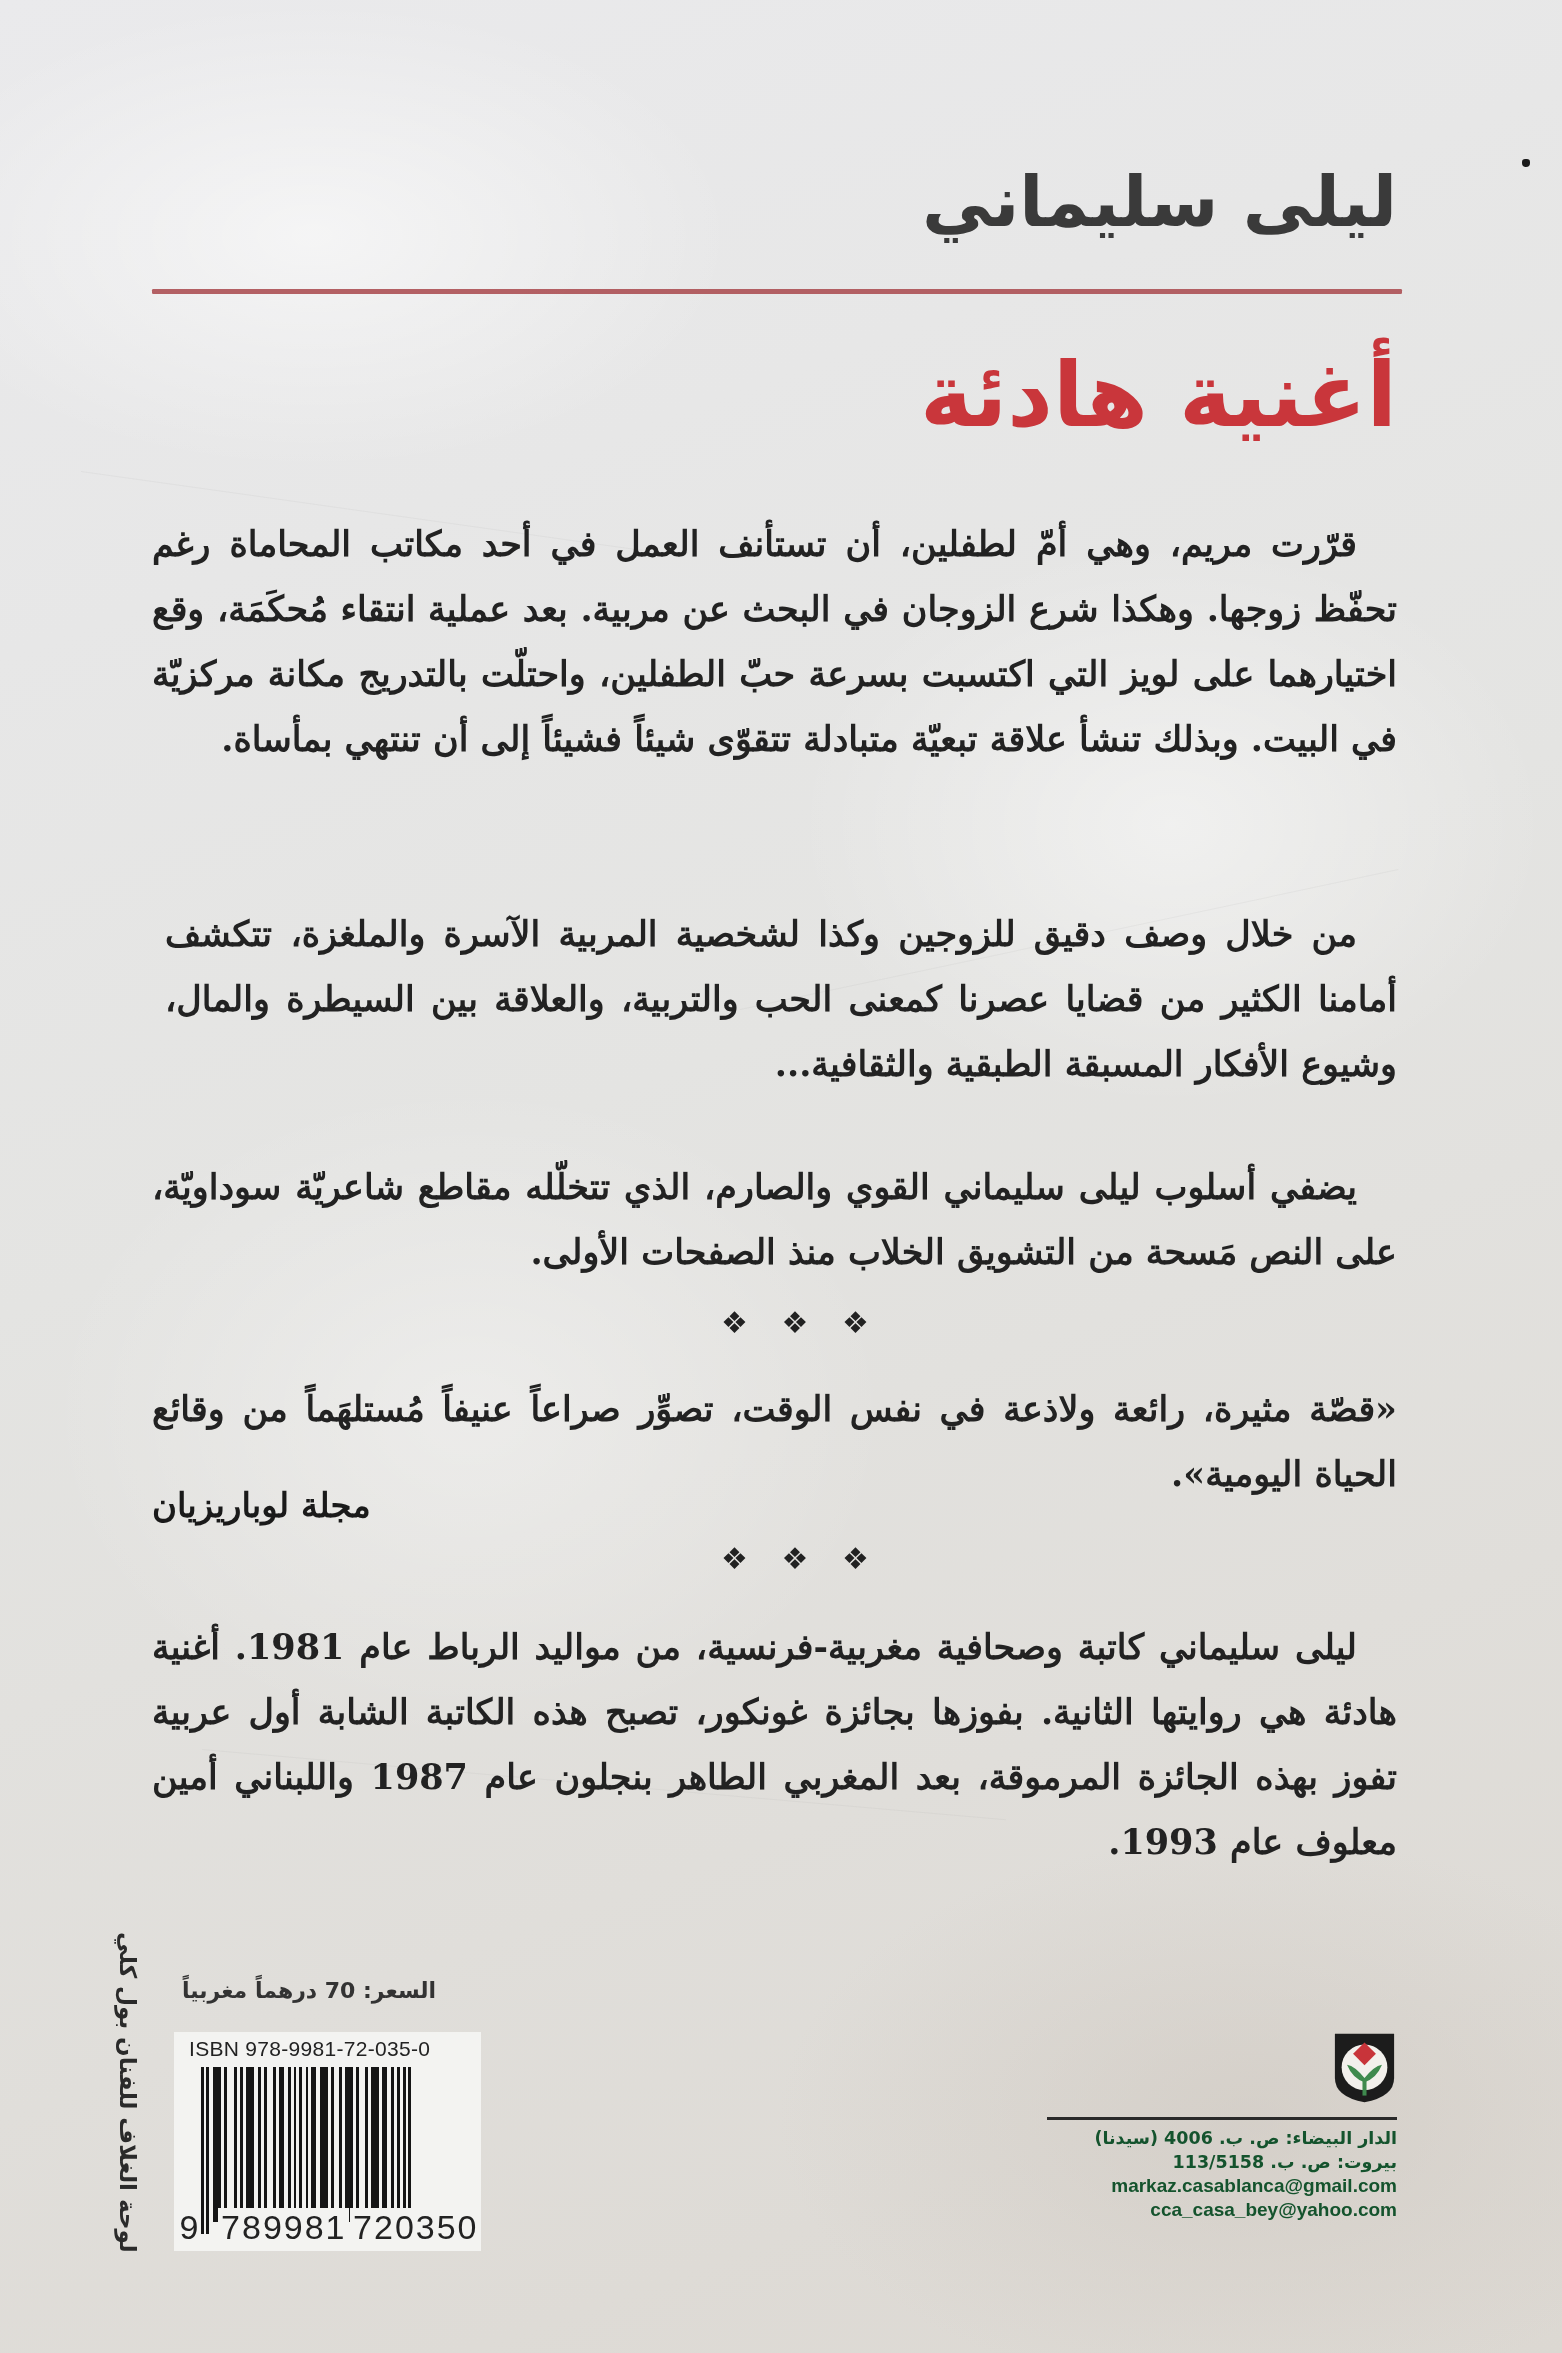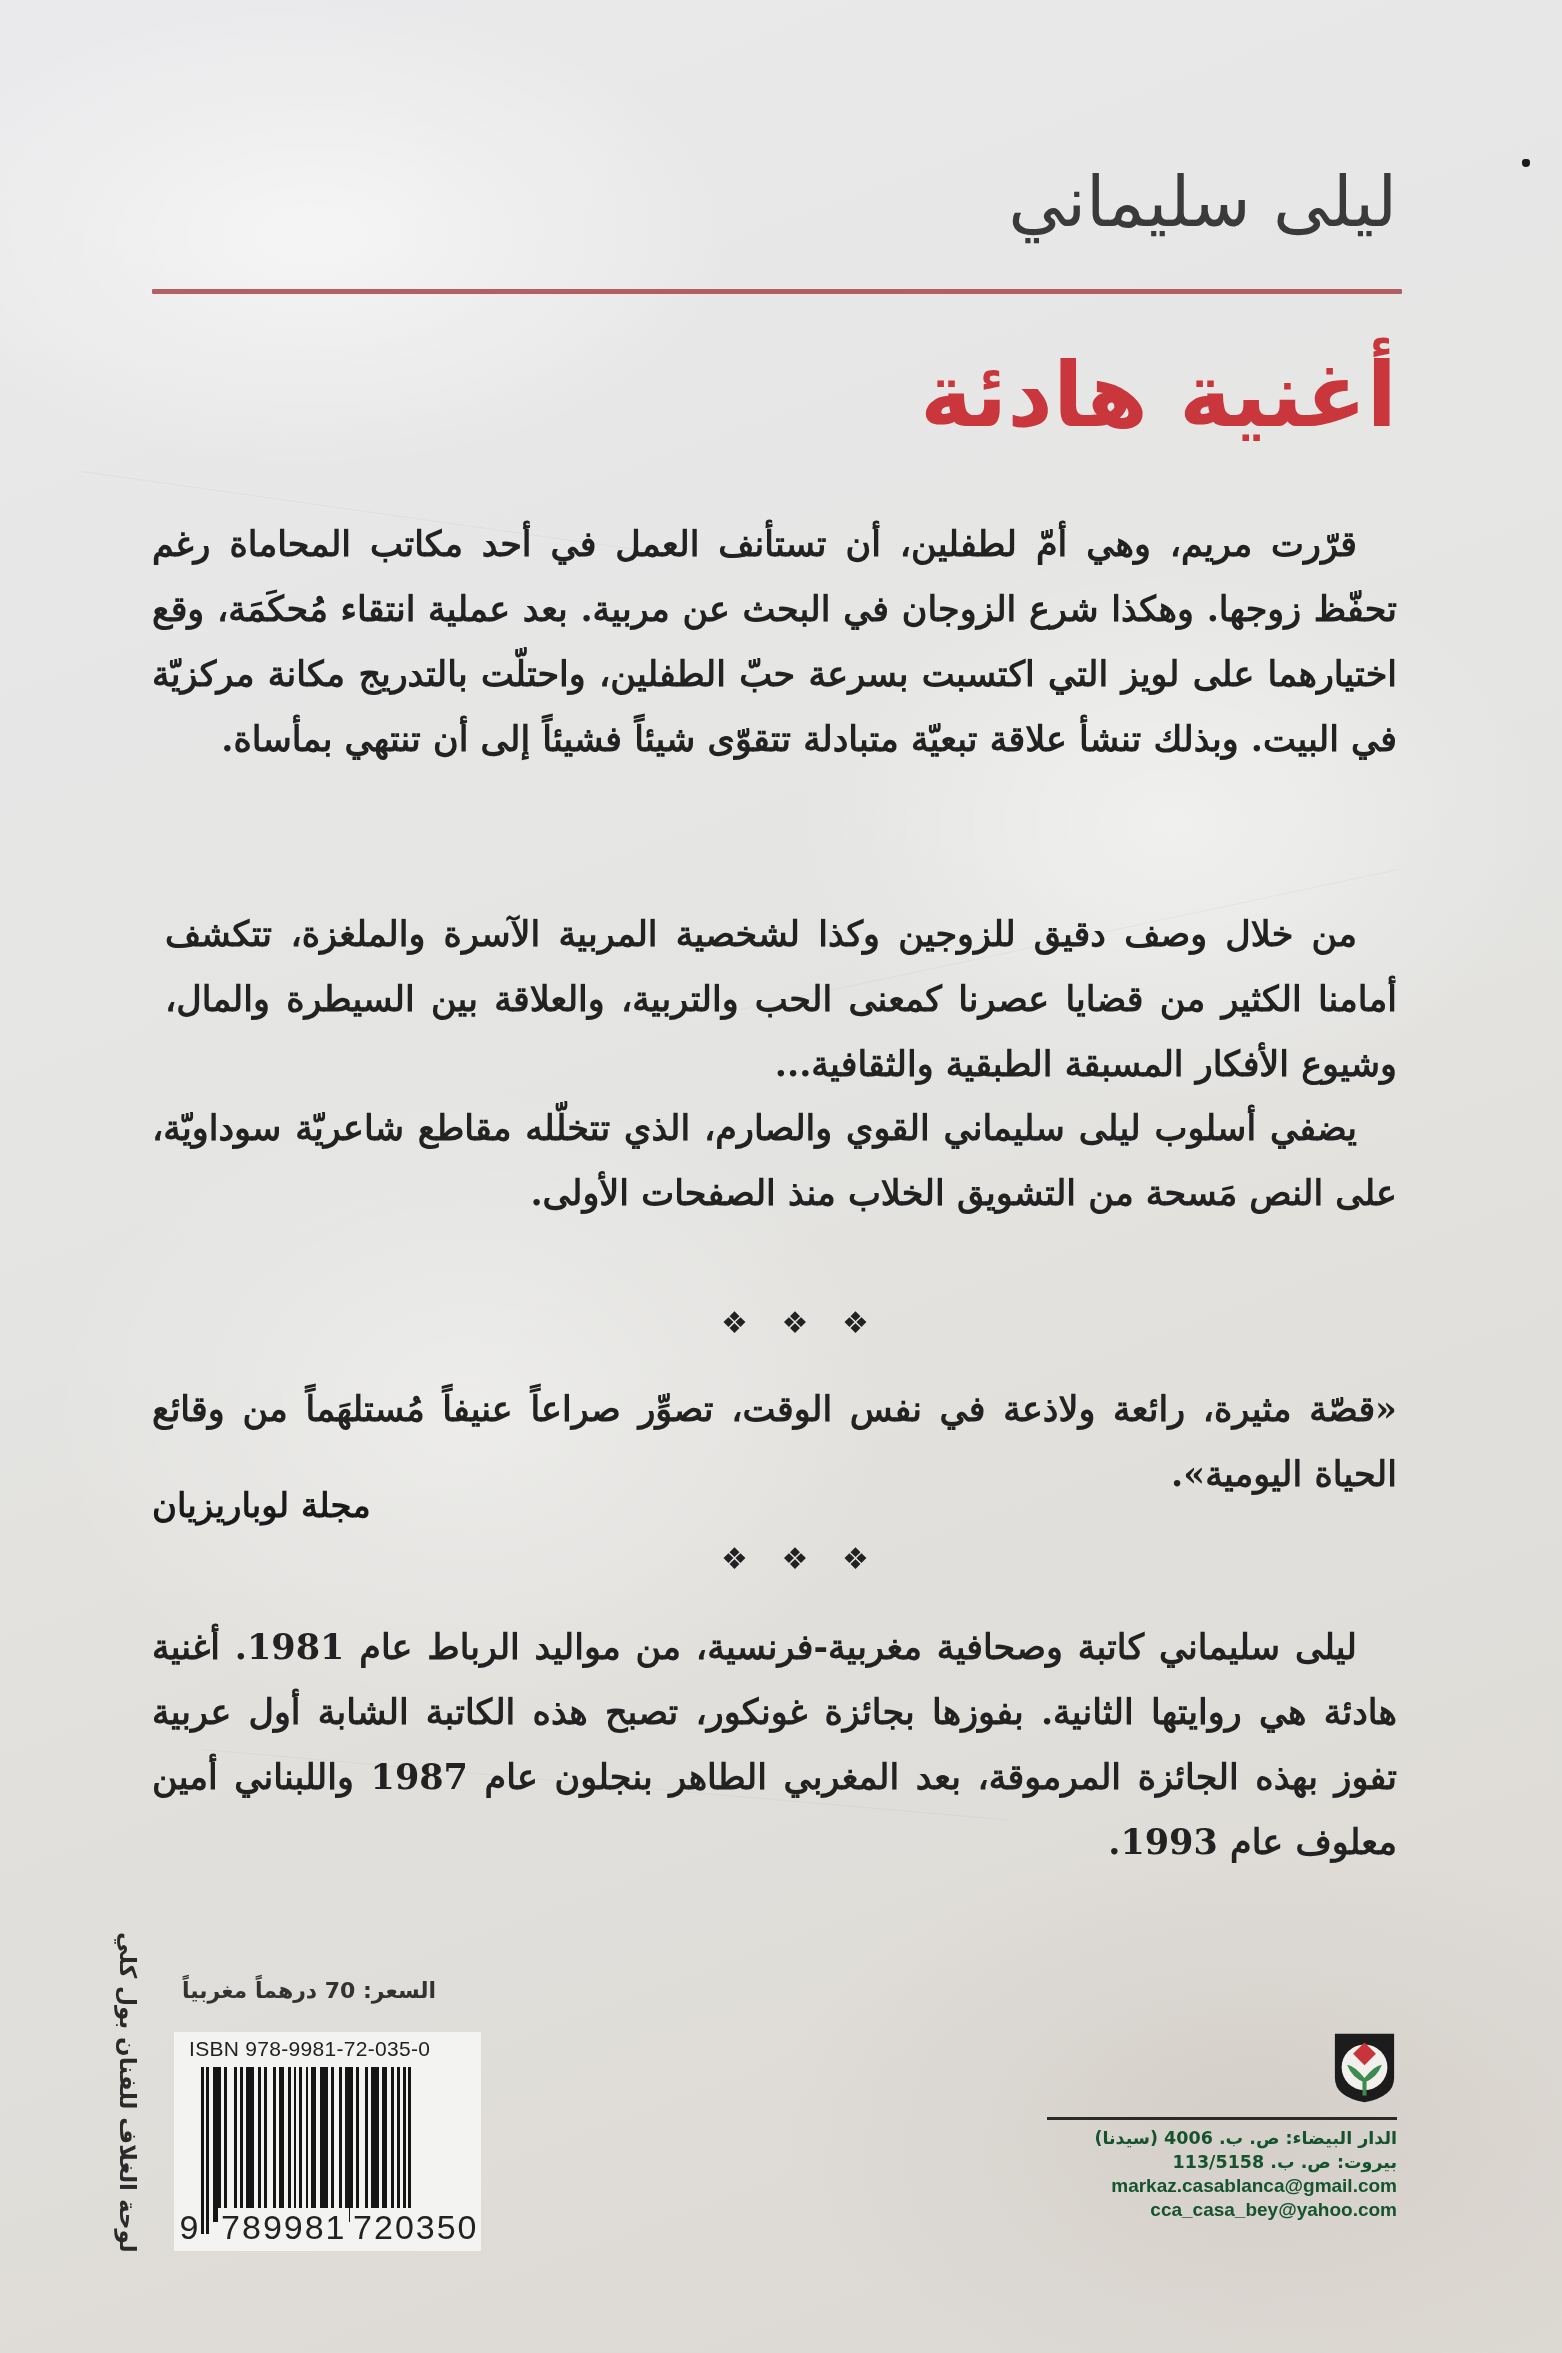--- a/index.html
+++ b/index.html
@@ -26,21 +26,21 @@
       background: rgba(160,160,160,0.10);
       height: 1.3px;
       transform-origin: left center;
     }
     .author {
       position: absolute;
       right: 165px;
       top: 161px;
       font-family: "DejaVu Sans", "Liberation Sans", sans-serif;
       font-size: 70px;
-      font-weight: normal;
+      font-weight: bold;
       color: #3a3a3a;
       direction: rtl;
       letter-spacing: 0;
     }
     .title-rule {
       position: absolute;
       left: 152px;
       right: 160px;
       top: 289px;
       height: 4.7px;
@@ -69,21 +69,21 @@
       font-weight: bold;
       color: #222;
     }
     .body-text p {
       margin: 0;
       text-indent: 40px;
       text-align-last: right;
     }
     .p1 { top: 511px; }
     .p2 { top: 901px; margin-left: 13px; }
-    .p3 { top: 1095px; }
+    .p3 { top: 1154px; }
     .sep {
       position: absolute;
       left: 0;
       right: 0;
       text-align: center;
       font-family: "DejaVu Sans", sans-serif;
       font-size: 30px;
       letter-spacing: 12px;
       color: #222;
     }

